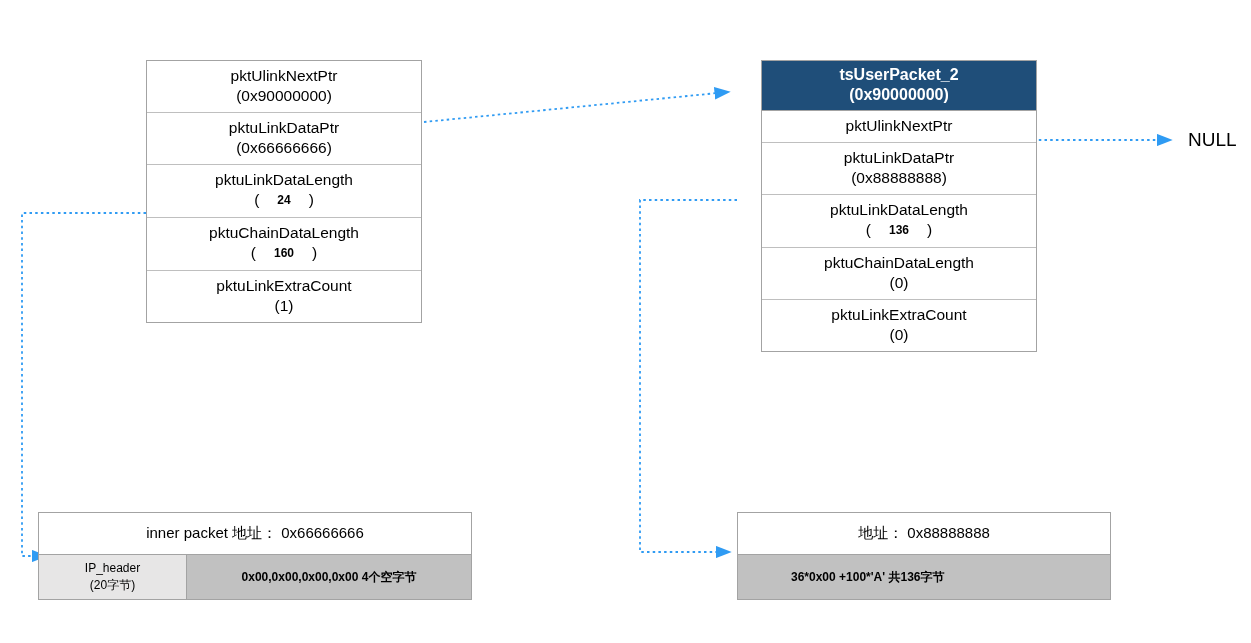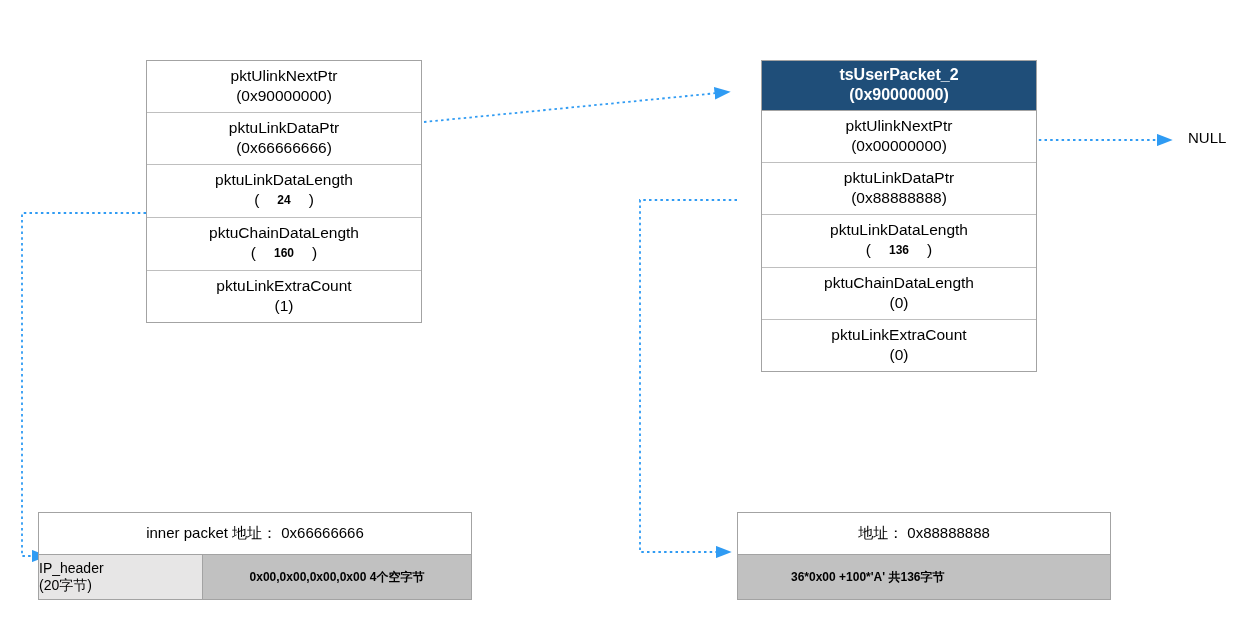--- a/index.html
+++ b/index.html
@@ -38,35 +38,35 @@
   }
   .buf-left{left:38px;width:434px;height:88px;}
   .buf-right{left:737px;width:374px;height:88px;}
   .buffer-title{
     height:42px;display:flex;align-items:center;justify-content:center;
     font-size:15px;background:#ffffff;border-bottom:1px solid #a3a3a3;
     box-sizing:border-box;
   }
   .buffer-body{display:flex;height:44px;}
   .cell-ipheader{
-    width:164px;background:#e7e6e6;border-right:1px solid #a3a3a3;
-    text-align:left;font-size:14px;line-height:17px;
+    width:148px;background:#e7e6e6;border-right:1px solid #a3a3a3;
+    text-align:center;font-size:12px;line-height:17px;
     display:flex;flex-direction:column;justify-content:center;
     box-sizing:border-box;
   }
   .cell-bytes{
     flex:1;background:#c1c1c1;
     display:flex;align-items:center;justify-content:center;
     font-size:12px;font-weight:bold;
   }
   .cell-bytes.left-aligned{justify-content:flex-start;padding-left:53px;}
   
   .null-label{
     position:absolute;left:1188px;top:129px;
-    font-size:15px;color:#000;
+    font-size:19px;color:#000;
   }
   .arrows{position:absolute;left:0;top:0;pointer-events:none;}
 </style>
 </head>
 <body>
 
 <div class="canvas">
 
   <svg class="arrows" width="1251" height="643" viewBox="0 0 1251 643">
     <defs>
@@ -107,21 +107,20 @@
     </div>
   </div>
 
   <div class="packet-table pkt2">
     <div class="pt-header">
       <div>tsUserPacket_2</div>
       <div>(0x90000000)</div>
     </div>
     <div class="pt-row">
       <div>pktUlinkNextPtr</div>
-      <div>(0x00000000)</div>
     </div>
     <div class="pt-row">
       <div>pktuLinkDataPtr</div>
       <div>(0x88888888)</div>
     </div>
     <div class="pt-row">
       <div>pktuLinkDataLength</div>
       <div><span>(</span><span class="num">136</span><span>)</span></div>
     </div>
     <div class="pt-row">

